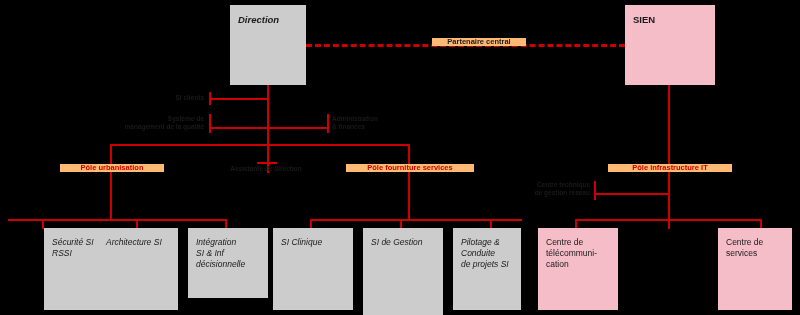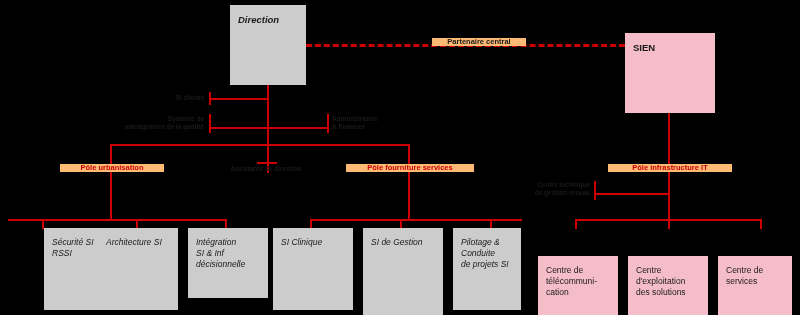--- a/index.html
+++ b/index.html
@@ -14,21 +14,21 @@
     position:absolute;
     box-sizing:border-box;
     color:#1a1a1a;
     font-size:8.5px;
     line-height:11px;
     padding:9px 8px 0 8px;
     white-space:pre-line;
     z-index:5;
   }
   .box.gray{background:#cccccc;font-style:italic;}
-  .box.pink{background:#f4bdc8;margin-top:28px;}
+  .box.pink{background:#f4bdc8;}
   .box.title{font-weight:bold;font-size:9.5px;}
 
   .line{position:absolute;background:#cc0000;z-index:3;}
   .hline{height:2px;}
   .vline{width:2px;}
 
   .dashed{
     position:absolute;height:0;border-top:3px dashed #cc0000;
     z-index:2;
   }
@@ -123,20 +123,17 @@
   <div class="box gray" style="left:363px;top:228px;width:80px;height:87px;">SI de Gestion</div>
 
   <div class="box gray" style="left:453px;top:228px;width:68px;height:82px;">Pilotage &amp;
 Conduite
 de projets SI</div>
 
   <div class="box pink" style="left:538px;top:228px;width:80px;height:82px;">Centre de
 télécommuni-
 cation</div>
 
-  <div class="box pink" style="left:628px;top:228px;width:80px;height:82px;">Centre
-d'exploitation
-des solutions</div>
 
   <div class="box pink" style="left:718px;top:228px;width:74px;height:82px;">Centre de
 services</div>
 
 </div>
 
 </body></html>

